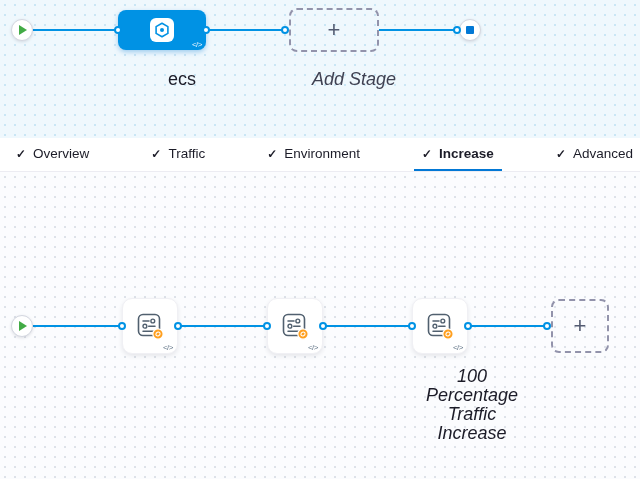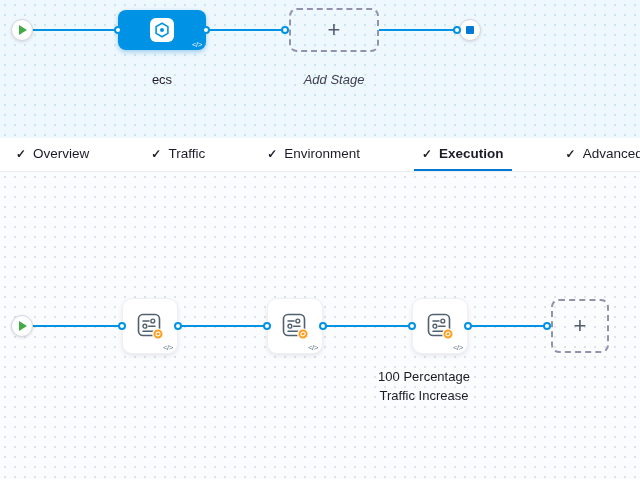--- a/index.html
+++ b/index.html
@@ -41,21 +41,21 @@
   .plus{font-size:22px;font-weight:400;line-height:1;}
 
   .step-node{position:absolute;width:56px;height:56px;background:#fff;border:1px solid #f0f0f4;border-radius:10px;
        box-shadow:0 2px 4px rgba(40,41,61,.10);display:flex;align-items:center;justify-content:center;
        z-index:2;box-sizing:border-box;cursor:pointer;}
 
   .code-glyph{position:absolute;right:4px;bottom:1px;font-size:8px;letter-spacing:-.5px;z-index:3;}
   .code-white{color:#eaf6ff;}
   .code-gray{color:#66788a;}
 
-  .node-label{position:absolute;width:104px;text-align:center;font-size:13px;line-height:19px;color:#1c1c28;z-index:2;}
+  .node-label{position:absolute;width:104px;text-align:center;font-size:18px;line-height:19px;color:#1c1c28;z-index:2;margin-left:20px;}
   .label-gray{color:#3f4152;}
 </style>
 </head>
 <body>
 
 <div class="screen">
 
   <div class="canvas canvas-top">
 
     <div class="edge" style="left:33px;top:29px;width:85px;"></div>
@@ -100,21 +100,21 @@
     <div class="tab">
       <span class="check">✓</span>
       <span>Traffic</span>
     </div>
     <div class="tab">
       <span class="check">✓</span>
       <span>Environment</span>
     </div>
     <div class="tab active">
       <span class="check">✓</span>
-      <span>Execution</span>
+      <span>Increase</span>
     </div>
     <div class="tab">
       <span class="check">✓</span>
       <span>Advanced</span>
     </div>
   </div>
 
   <div class="canvas canvas-bottom">
 
     <div class="edge" style="left:33px;top:153px;width:89px;"></div>
@@ -172,16 +172,16 @@
       <span class="code-glyph code-gray">&lt;/&gt;</span>
     </div>
     <span class="dot" style="left:412px;top:154px;"></span>
     <span class="dot" style="left:468px;top:154px;"></span>
 
     <span class="dot" style="left:547px;top:154px;"></span>
     <div class="dashed-node" style="left:551px;top:127px;width:58px;height:54px;">
       <span class="plus">+</span>
     </div>
 
-    <div class="node-label" style="left:372px;top:195px;">100 Percentage Traffic Increase</div>
+    <div class="node-label" style="left:400px;top:195px;font-style:italic;">100 Percentage Traffic Increase</div>
   </div>
 
 </div>
 
 </body></html>

